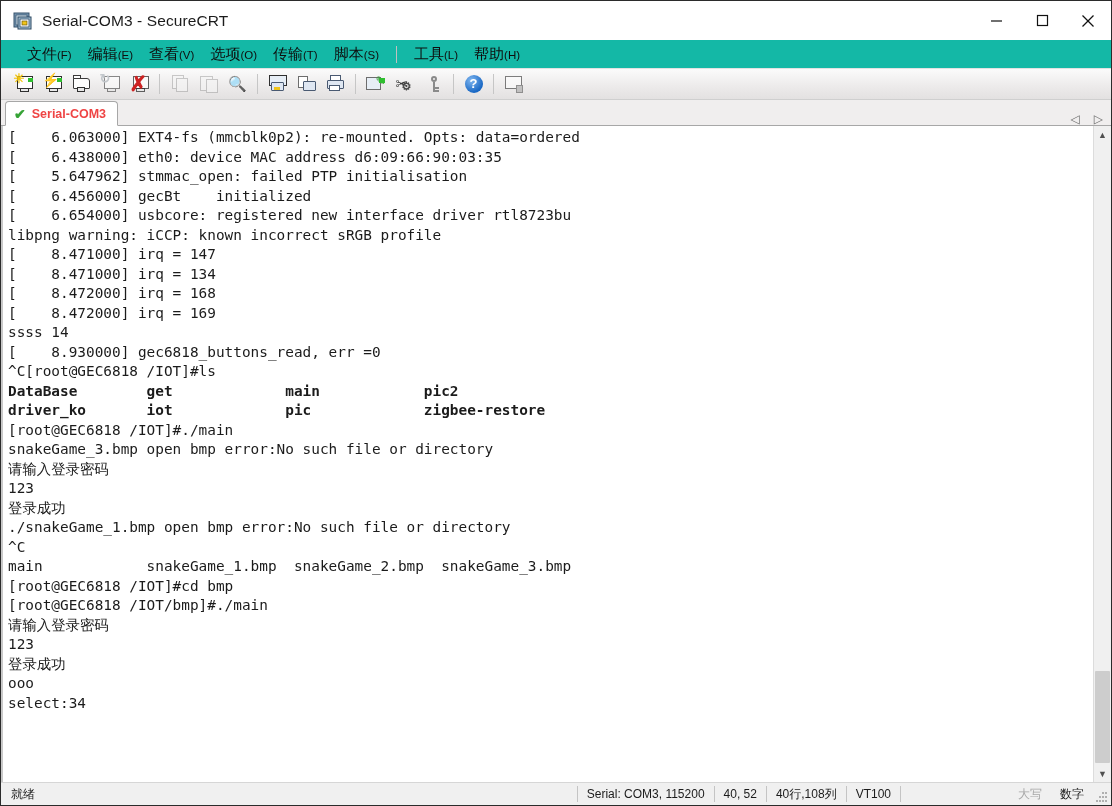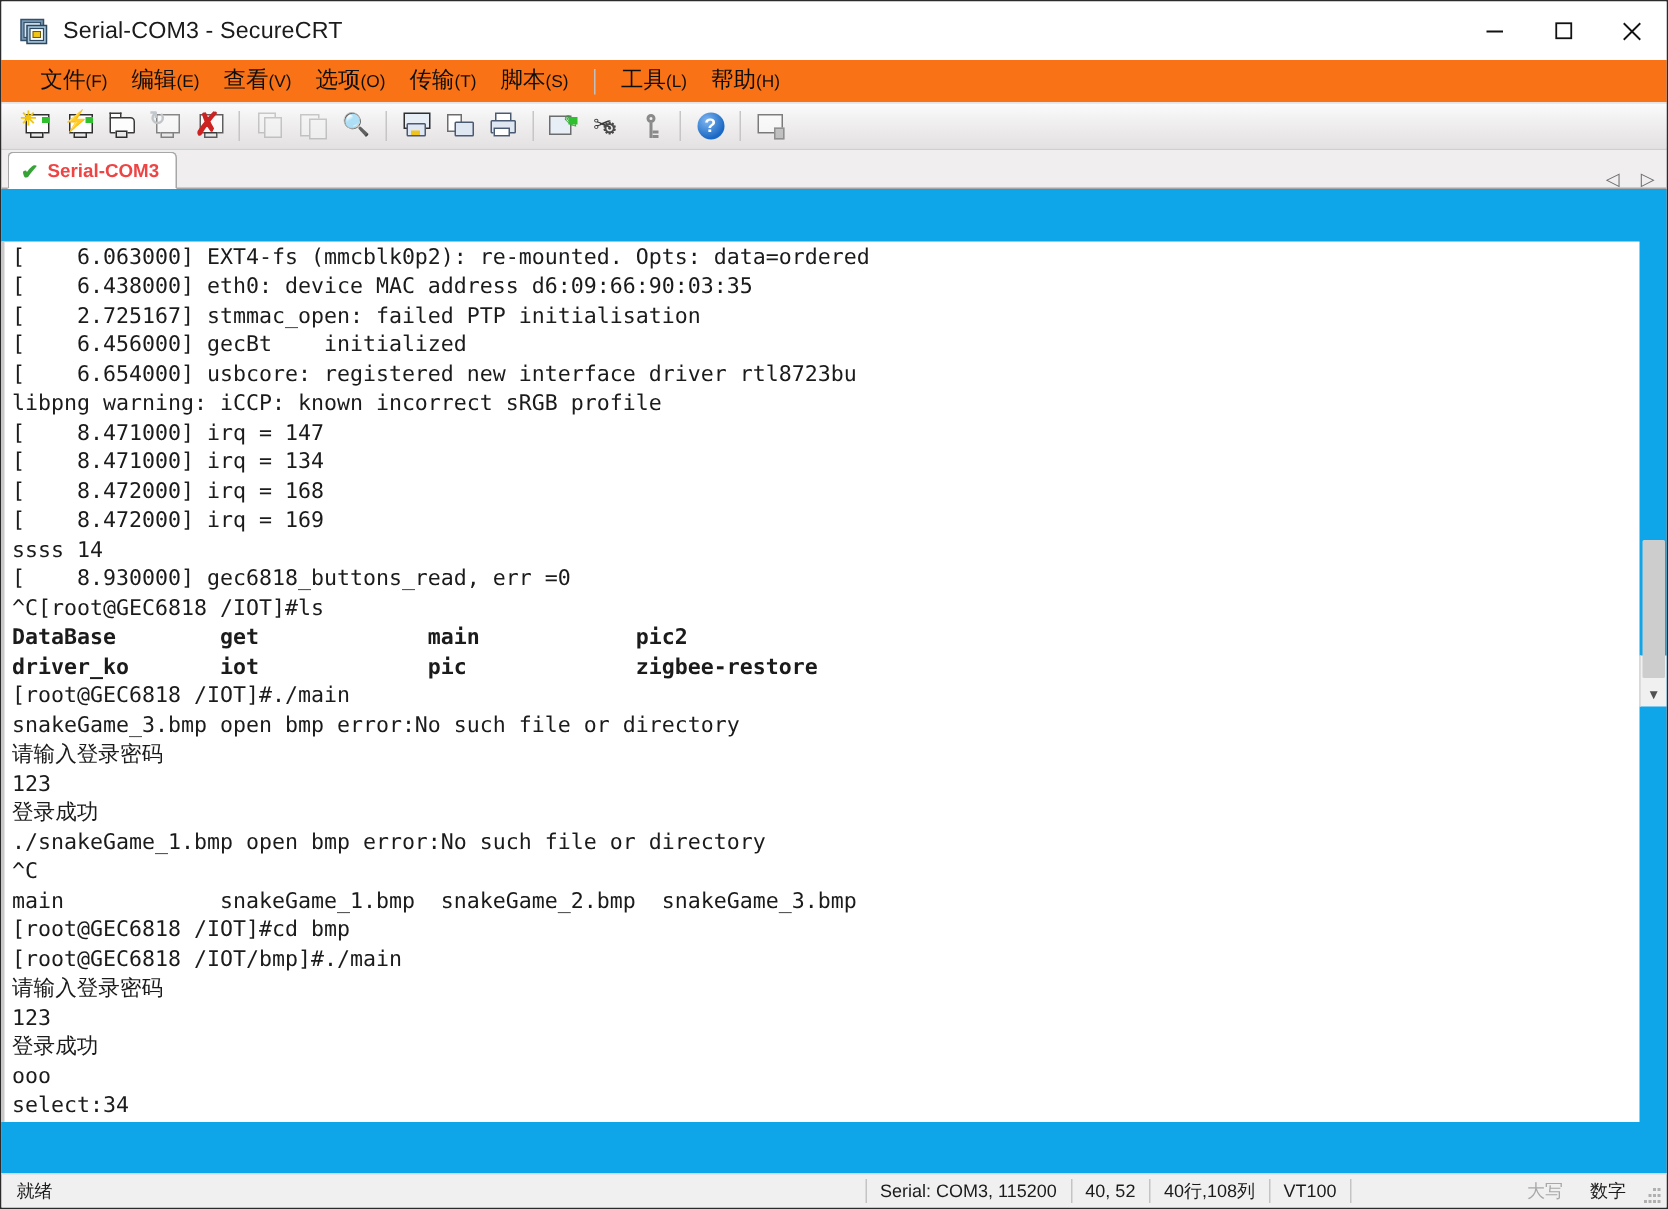--- a/index.html
+++ b/index.html
@@ -41,21 +41,21 @@
     width: 46px; height: 39px;
     display: flex; align-items: center; justify-content: center;
     color: #121212;
   }
   .winbtn svg { display: block; }
 
   
   .menubar {
     height: 29px; flex: 0 0 29px;
     display: flex; align-items: center;
-    background: #f97316;
+    background: #14b8a6;
     border-bottom: 1px solid #e2e2e2;
     padding-left: 18px;
   }
   .menu-item {
     font-size: 15px;
     color: #0e0e0e;
     padding: 0 8px;
     white-space: nowrap;
     line-height: 29px;
   }
@@ -181,24 +181,23 @@
   .tab-navs {
     margin-left: auto; display: flex; align-items: center;
     padding-right: 8px; gap: 14px;
   }
   .tab-nav { color: #6f6f6f; font-size: 12px; line-height: 12px; }
 
   
   .termwrap {
     flex: 1 1 auto;
     display: flex;
-    background: #0ea5e9;
+    background: #fef9c3;
     min-height: 0;
     position: relative;
-    align-items: center;
   }
   .term {
     flex: 1 1 auto;
     background: #ffffff;
     padding: 2px 0 0 5px;
     overflow: hidden;
     border-left: 2px solid #c9c9c9;
     position: relative;
   }
   .term-line {
@@ -449,21 +448,21 @@
     <div class="tab-navs">
       <span class="tab-nav">◁</span>
       <span class="tab-nav">▷</span>
     </div>
   </div>
 
   <div class="termwrap">
     <div class="term">
       <div class="term-line">[    6.063000] EXT4-fs (mmcblk0p2): re-mounted. Opts: data=ordered</div>
       <div class="term-line">[    6.438000] eth0: device MAC address d6:09:66:90:03:35</div>
-      <div class="term-line">[    2.725167] stmmac_open: failed PTP initialisation</div>
+      <div class="term-line">[    5.647962] stmmac_open: failed PTP initialisation</div>
       <div class="term-line">[    6.456000] gecBt    initialized</div>
       <div class="term-line">[    6.654000] usbcore: registered new interface driver rtl8723bu</div>
       <div class="term-line">libpng warning: iCCP: known incorrect sRGB profile</div>
       <div class="term-line">[    8.471000] irq = 147</div>
       <div class="term-line">[    8.471000] irq = 134</div>
       <div class="term-line">[    8.472000] irq = 168</div>
       <div class="term-line">[    8.472000] irq = 169</div>
       <div class="term-line">ssss 14</div>
       <div class="term-line">[    8.930000] gec6818_buttons_read, err =0</div>
       <div class="term-line">^C[root@GEC6818 /IOT]#ls</div>

